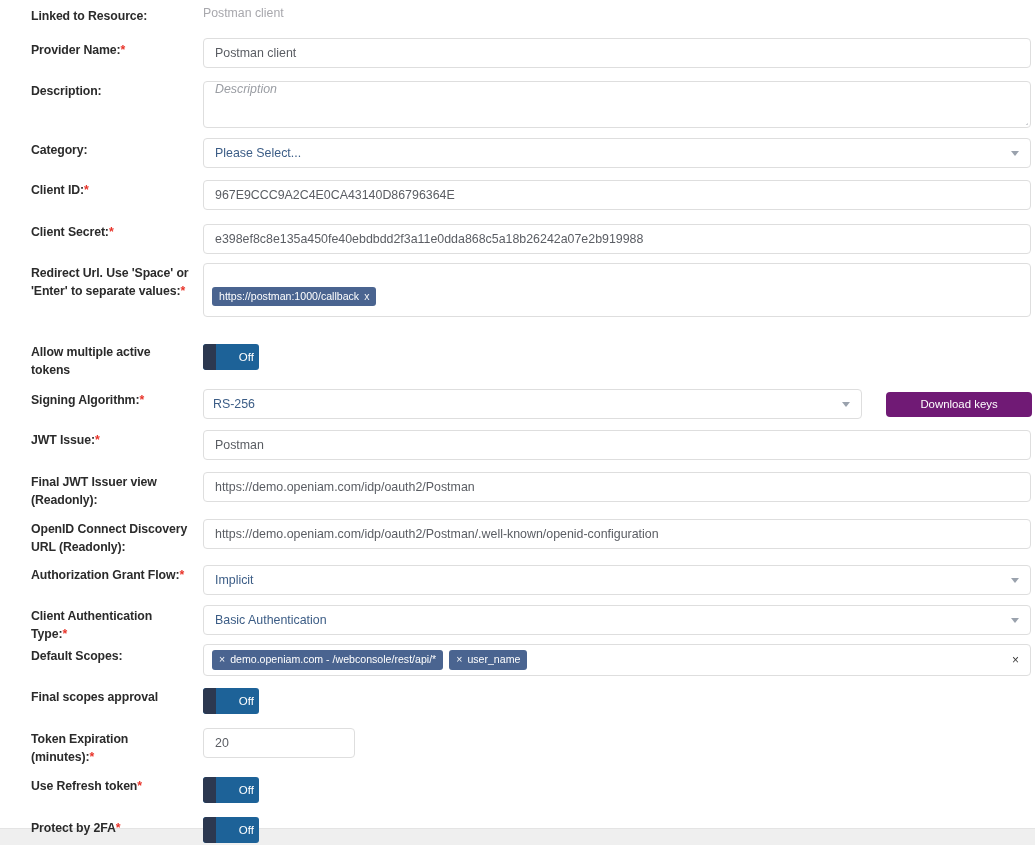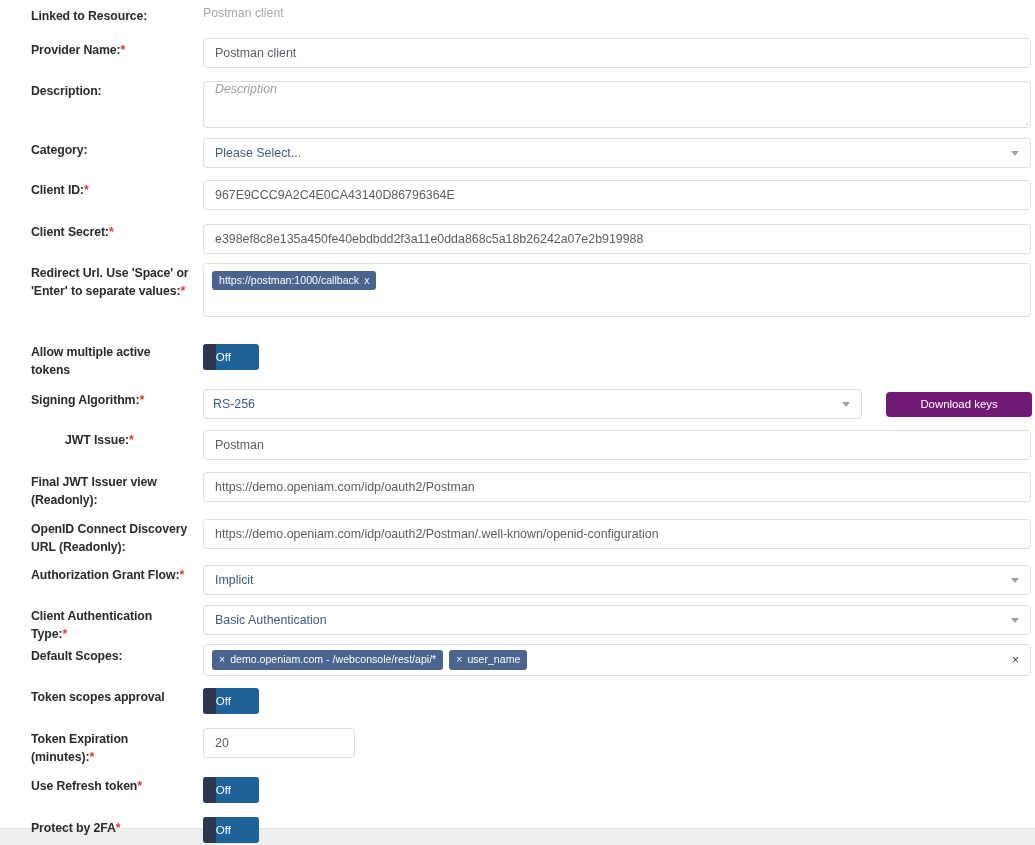--- a/index.html
+++ b/index.html
@@ -96,21 +96,21 @@
   .grip i:nth-child(1) { bottom: 1px; width: 10px; transform: rotate(-45deg); }
   .grip i:nth-child(2) { bottom: 1px; width: 6.5px; transform: rotate(-45deg) translateX(0); right: 0; bottom: -2px; }
   .grip i:nth-child(3) { bottom: -5px; width: 3.5px; transform: rotate(-45deg); }
 
   .chipbox {
     background: #ffffff;
     border: 1px solid #dedede;
     border-radius: 4px;
     width: 828px;
     position: relative;
-    padding: 7px 8px;
+    padding: 23px 8px;
     display: flex;
     align-items: flex-start;
     flex-wrap: wrap;
     gap: 6px;
   }
   .chipbox.tall { height: 54px; }
   .chipbox.short { height: 32px; align-items: center; padding: 0 8px; }
 
   .chip {
     background: #4a6490;
@@ -149,21 +149,21 @@
   .toggle .knob {
     position: absolute;
     left: 0; top: 0;
     width: 13px; height: 26px;
     background: #2c3850;
     border-radius: 3px 0 0 3px;
   }
   .toggle .tlabel {
     color: #ffffff;
     font-size: 11.5px;
-    padding-right: 28px;
+    padding-right: 5px;
   }
 
   .btn-dark {
     background: #701a75;
     color: #ffffff;
     border: none;
     border-radius: 4px;
     height: 25px;
     width: 146px;
     font-size: 11.4px;
@@ -235,21 +235,21 @@
       </div>
     </div>
     <div class="label" style="top: 391px;"><span><span>Signing Algorithm:</span><span class="req">*</span></span></div>
     <div class="ctl" style="top: 389px; display: flex; align-items: center;">
       <div class="selectbox" style="width: 659px; padding-left: 9px;">
         <span class="val">RS-256</span>
         <span class="caret"></span>
       </div>
       <button class="btn-dark" style="margin-left: 24px;">Download keys</button>
     </div>
-    <div class="label" style="top: 431px; margin-left: 34px;"><span><span>JWT Issue:</span><span class="req">*</span></span></div>
+    <div class="label" style="top: 431px;"><span><span>JWT Issue:</span><span class="req">*</span></span></div>
     <div class="ctl" style="top: 430px;">
       <div class="field">Postman</div>
     </div>
     <div class="label" style="top: 473px;"><span><span>Final JWT Issuer view (Readonly):</span></span></div>
     <div class="ctl" style="top: 472px; text-align: center;">
       <div class="field">https://demo.openiam.com/idp/oauth2/Postman</div>
     </div>
     <div class="label" style="top: 520px;"><span><span>OpenID Connect Discovery URL (Readonly):</span></span></div>
     <div class="ctl" style="top: 519px;">
       <div class="field">https://demo.openiam.com/idp/oauth2/Postman/.well-known/openid-configuration</div>
@@ -275,21 +275,21 @@
           <span class="x">×</span>
           <span>demo.openiam.com - /webconsole/rest/api/*</span>
         </span>
         <span class="chip">
           <span class="x">×</span>
           <span>user_name</span>
         </span>
         <span class="clear-x">×</span>
       </div>
     </div>
-    <div class="label" style="top: 688px;"><span><span>Token scopes approval</span></span></div>
+    <div class="label" style="top: 688px;"><span><span>Final scopes approval</span></span></div>
     <div class="ctl" style="top: 688px;">
       <div class="toggle">
         <span class="knob"></span>
         <span class="tlabel">Off</span>
       </div>
     </div>
     <div class="label" style="top: 730px;"><span><span>Token Expiration (minutes):</span><span class="req">*</span></span></div>
     <div class="ctl" style="top: 728px;">
       <div class="field num">20</div>
     </div>

